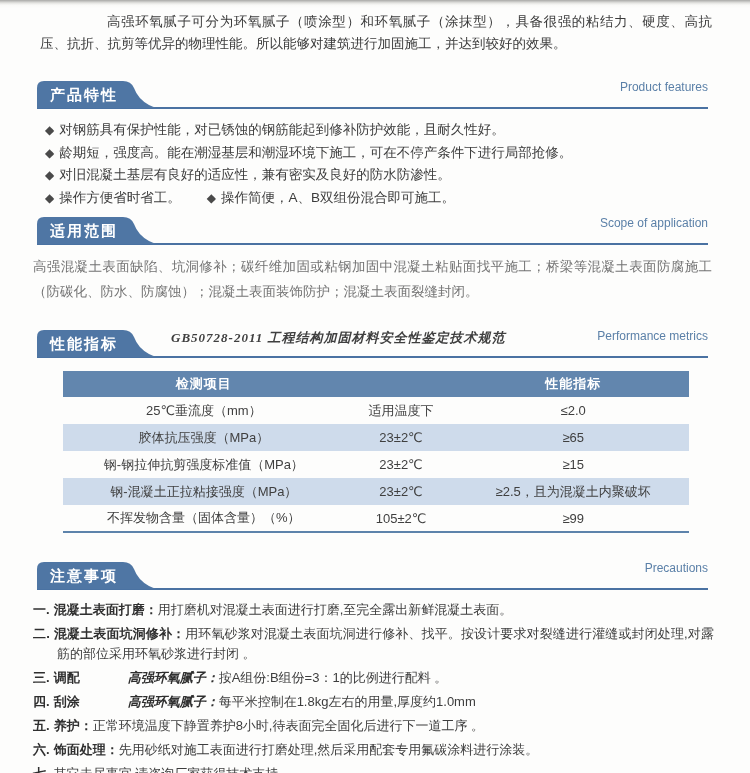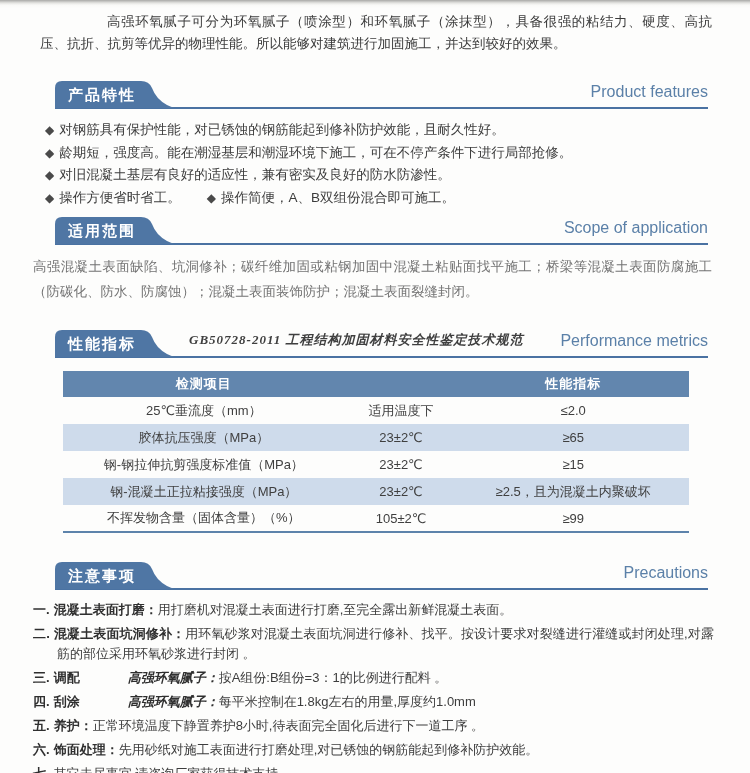--- a/index.html
+++ b/index.html
@@ -25,41 +25,41 @@
   }
   .intro{
     margin:11px 38px 0 40px;
     text-indent:67px;
     font-size:13.5px;line-height:22px;
     font-weight:normal;color:#3b3b3b;
     text-align:justify;
   }
   
   .sec-header{
-    margin:0 42px 0 55px;
+    margin:0 42px 0 37px;
     border-bottom:2px solid var(--line-blue,#4a72a2);
-    display:flex;align-items:center;
+    display:flex;align-items:flex-start;
     height:29px;
   }
   .tab-svg{display:block;flex:0 0 auto;}
   .tab-shape{fill:var(--tab-blue,#4f76a4);}
   .tab-title{
     fill:#ffffff;font-weight:bold;font-size:15px;letter-spacing:2px;
     font-family:"Liberation Sans","DejaVu Sans",sans-serif;
   }
   .std-note{
     margin-left:14px;padding-bottom:6px;
     font-family:"Liberation Serif","DejaVu Serif",serif;
     font-style:italic;font-weight:bold;
     font-size:13px;color:#3f3f3f;letter-spacing:1px;
     white-space:nowrap;
   }
   .en-label{
     margin-left:auto;padding-bottom:4px;
-    font-size:16px;color:var(--english-blue,#5b80a8);
+    font-size:12px;color:var(--english-blue,#5b80a8);
     white-space:nowrap;
   }
   
   .bullets{margin:10px 40px 0 45px;}
   .bullet-row{font-size:13.5px;line-height:22.5px;color:#3c3c3c;}
   .diamond{color:#4a4a4a;font-size:12px;margin-right:5px;}
   .bullet-gap{display:inline-block;width:26px;}
   
   .app-body{
     margin:9px 38px 0 33px;
@@ -210,18 +210,18 @@
   <div class="p-item">
     <span class="p-num">三.</span><span class="p-bold">调配</span><span class="p-bold p-gap">高强环氧腻子：</span><span>按A组份:B组份=3：1的比例进行配料 。</span>
   </div>
   <div class="p-item">
     <span class="p-num">四.</span><span class="p-bold">刮涂</span><span class="p-bold p-gap">高强环氧腻子：</span><span>每平米控制在1.8kg左右的用量,厚度约1.0mm</span>
   </div>
   <div class="p-item">
     <span class="p-num">五.</span><span class="p-bold">养护：</span><span>正常环境温度下静置养护8小时,待表面完全固化后进行下一道工序 。</span>
   </div>
   <div class="p-item">
-    <span class="p-num">六.</span><span class="p-bold">饰面处理：</span><span>先用砂纸对施工表面进行打磨处理,对已锈蚀的钢筋能起到修补防护效能。</span>
+    <span class="p-num">六.</span><span class="p-bold">饰面处理：</span><span>先用砂纸对施工表面进行打磨处理,然后采用配套专用氟碳涂料进行涂装。</span>
   </div>
   <div class="p-item">
     <span class="p-num">七.</span><span class="p-bold"></span><span>其它未尽事宜,请咨询厂家获得技术支持。</span>
   </div>
 </div>
 
 </body></html>

